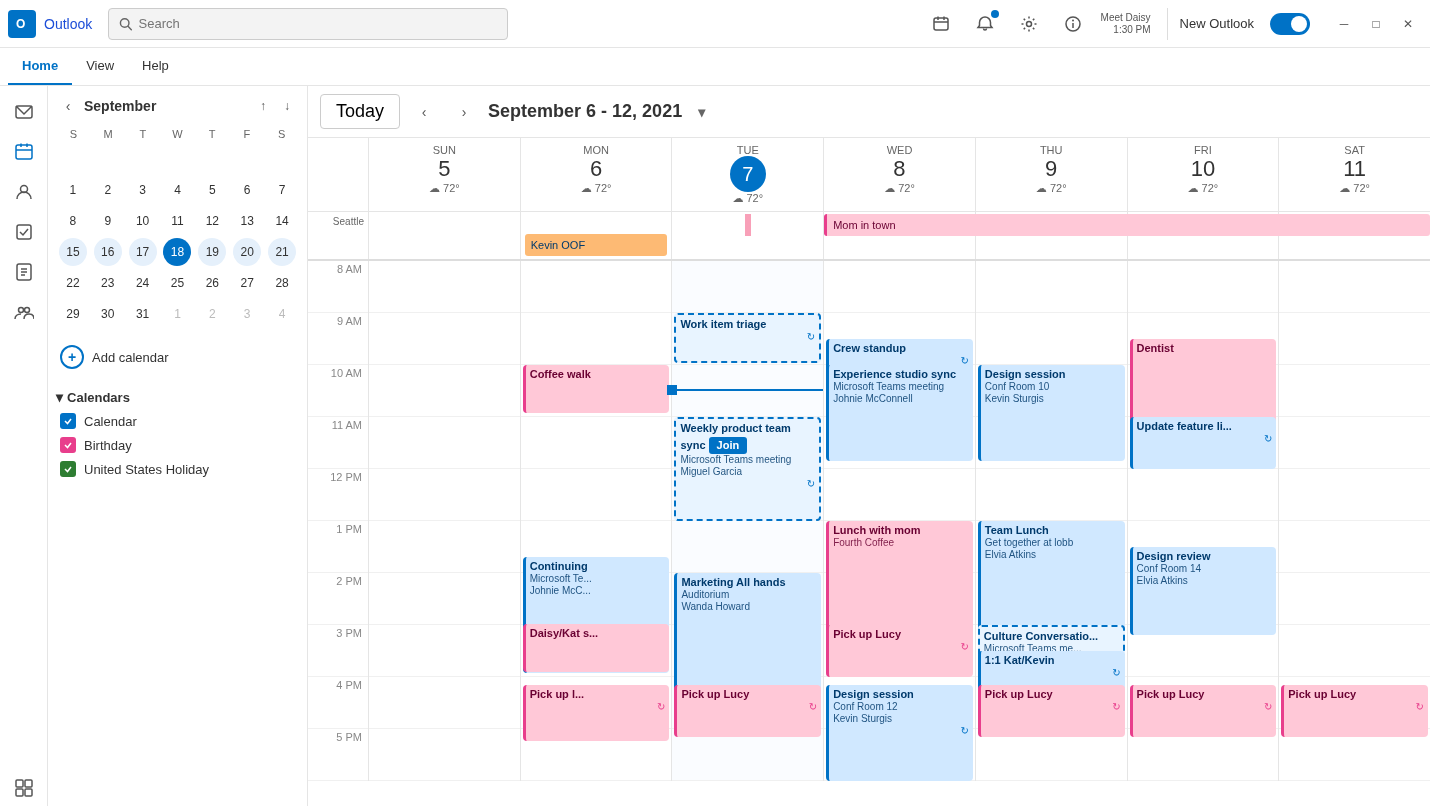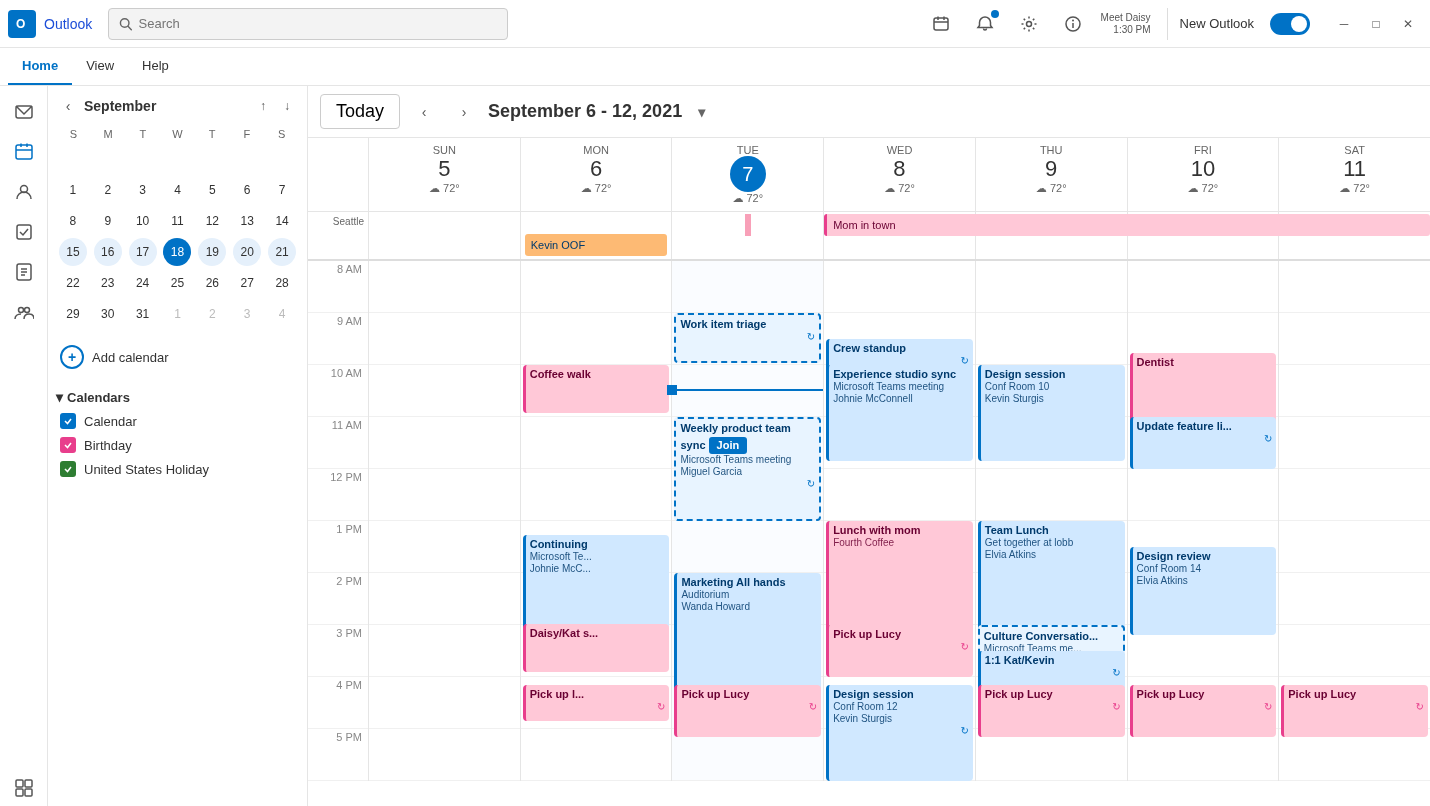--- a/index.html
+++ b/index.html
@@ -472,31 +472,31 @@
               <div class="slot"></div>
               <div class="slot"></div>
               <div class="slot"></div>
             <div class="slot"></div>
               <div class="slot"></div>
 
             <div class="event event-pink" style="position:absolute;top:104px;left:2px;right:2px;height:48px;">
               <div class="event-title">Coffee walk</div>
             </div>
 
-            <div class="event event-blue" style="position:absolute;top:274px;left:2px;right:2px;height:116px;">
+            <div class="event event-blue" style="position:absolute;top:296px;left:2px;right:2px;height:116px;">
               <div class="event-title">Continuing</div>
               <div class="event-sub">Microsoft Te...</div>
               <div class="event-sub">Johnie McC...</div>
             </div>
 
             <div class="event event-pink" style="position:absolute;top:363px;left:2px;right:2px;height:48px;">
               <div class="event-title">Daisy/Kat s...</div>
             </div>
 
-            <div class="event event-pink" style="position:absolute;top:424px;left:2px;right:2px;height:36px;">
+            <div class="event event-pink" style="position:absolute;top:424px;left:2px;right:2px;height:56px;">
               <div class="event-title">Pick up l...</div>
               <span style="float:right;font-size:10px;color:#e83e8c;">↻</span>
             </div>
           </div>
 
           <div class="day-col" style="position:relative;background:#fafcff;">
             <div class="slot"></div>
               <div class="slot"></div>
               <div class="slot"></div>
               <div class="slot"></div>
@@ -622,21 +622,21 @@
               <div class="slot"></div>
               <div class="slot"></div>
               <div class="slot"></div>
             <div class="slot"></div>
               <div class="slot"></div>
               <div class="slot"></div>
               <div class="slot"></div>
             <div class="slot"></div>
               <div class="slot"></div>
 
-            <div class="event event-pink" style="position:absolute;top:78px;left:2px;right:2px;height:95px;margin-top:14px;">
+            <div class="event event-pink" style="position:absolute;top:78px;left:2px;right:2px;height:95px;">
               <div class="event-title">Dentist</div>
             </div>
 
             <div class="event event-blue" style="position:absolute;top:156px;left:2px;right:2px;height:52px;">
               <div class="event-title">Update feature li...</div>
               <span style="float:right;font-size:10px;color:#0072c6;">↻</span>
             </div>
 
             <div class="event event-blue" style="position:absolute;top:286px;left:2px;right:2px;height:88px;">
               <div class="event-title">Design review</div>

